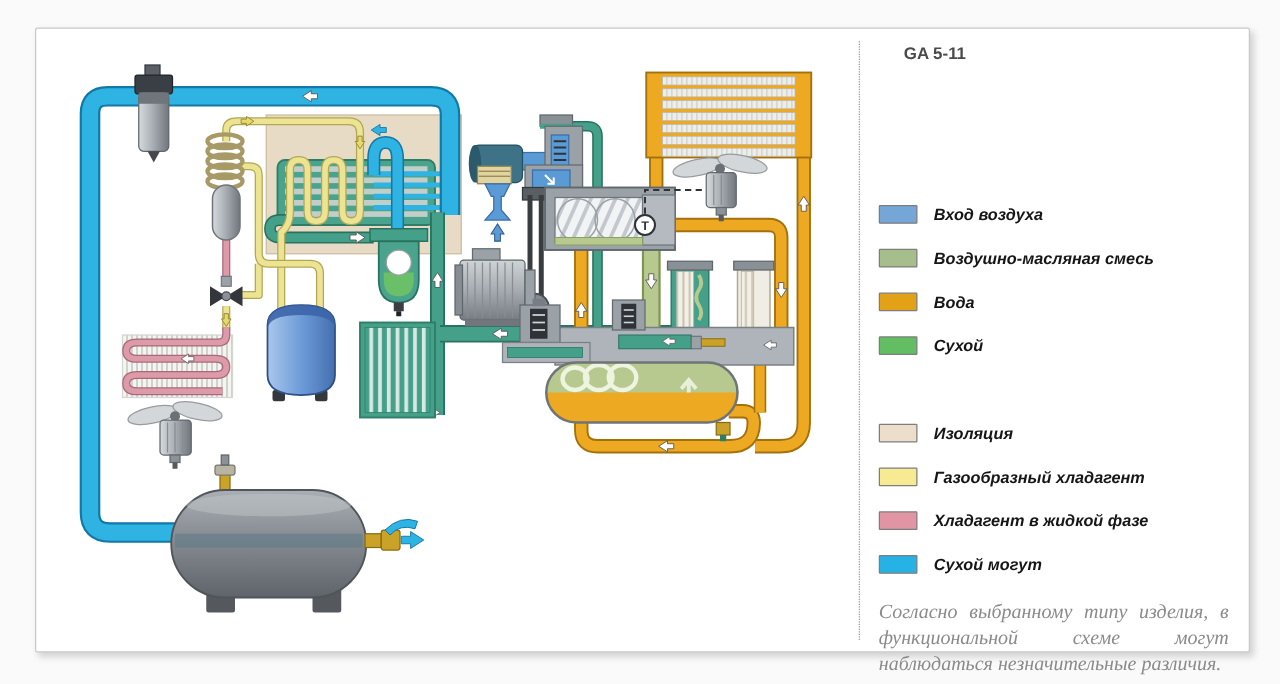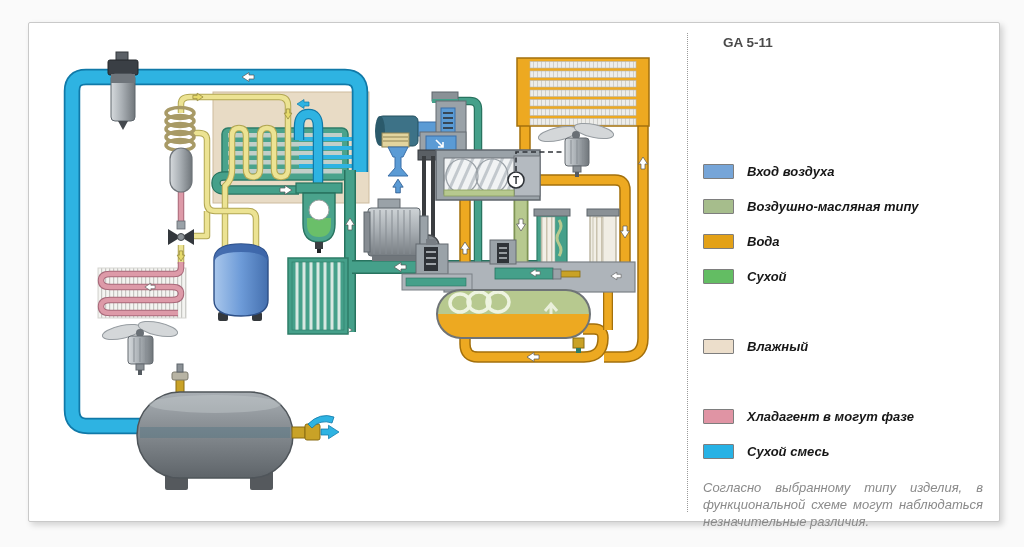--- a/index.html
+++ b/index.html
@@ -6,22 +6,22 @@
     font-family:"Liberation Sans","DejaVu Sans",sans-serif;}
   #stage{position:relative;width:1024px;height:547px;}
   #panel{position:absolute;left:28px;top:22px;width:970px;height:498px;background:#ffffff;
     border:1px solid #c9c9c9;border-radius:2px;box-shadow:3px 3px 6px rgba(0,0,0,.16);}
   #diagram-svg{position:absolute;left:0;top:0;width:1024px;height:547px;}
   #divider{position:absolute;left:687px;top:33px;height:479px;width:0;border-left:1px dotted #9a9a9a;}
   #title{position:absolute;left:703px;top:35px;font-size:13.5px;font-weight:bold;color:#4a4a4a;margin-left:20px;}
   .legend-row{position:absolute;left:703px;height:16px;display:flex;align-items:center;}
   .swatch{display:inline-block;width:29px;height:13px;border:1px solid #7e7e7e;border-radius:1px;margin-right:13px;flex:0 0 auto;}
   .legend-label{font-size:13px;font-weight:bold;font-style:italic;color:#161616;white-space:nowrap;text-align:center;}
-  #footnote{position:absolute;left:703px;top:479px;width:280px;font-size:13px;font-style:italic;
-    color:#8a8a8a;text-align:justify;line-height:1.32;}
+  #footnote{position:absolute;left:703px;top:479px;width:280px;font-size:16px;font-style:italic;
+    color:#8a8a8a;text-align:justify;line-height:1.32;font-family:Liberation Serif, serif;}
   
   .pipe{fill:none;stroke-linejoin:round;}
   .o-cyan{stroke:#1079a8}.p-cyan{stroke:#2eb3e2}
   .o-teal{stroke:#28735f}.p-teal{stroke:#45a08a}
   .o-orange{stroke:#a3700c}.p-orange{stroke:#eda921}
   .o-yellow{stroke:#b2a754}.p-yellow{stroke:#ece393}
   .o-pink{stroke:#a8697a}.p-pink{stroke:#dd9aa8}
   .o-olive{stroke:#7f9454}.p-olive{stroke:#b7c98f}
   .aw{fill:#ffffff;stroke:#555;stroke-width:.7}
   .metal-line{stroke:#878d93;stroke-width:1;}
@@ -389,37 +389,41 @@
 
   <div id="divider"></div>
   <div id="title">GA 5-11</div>
 
   <div class="legend-row" style="top:163px">
     <span class="swatch" style="background: rgb(118, 165, 216);"></span>
     <span class="legend-label">Вход воздуха</span>
   </div>
   <div class="legend-row" style="top:198px">
     <span class="swatch" style="background: rgb(166, 189, 140);"></span>
-    <span class="legend-label">Воздушно-масляная типу</span>
+    <span class="legend-label">Воздушно-масляная смесь</span>
   </div>
   <div class="legend-row" style="top:233px">
     <span class="swatch" style="background: rgb(227, 161, 23);"></span>
     <span class="legend-label">Вода</span>
   </div>
   <div class="legend-row" style="top:268px">
     <span class="swatch" style="background: rgb(99, 189, 99);"></span>
     <span class="legend-label">Сухой</span>
   </div>
   <div class="legend-row" style="top:338px">
     <span class="swatch" style="background: rgb(236, 222, 203);"></span>
-    <span class="legend-label">Влажный</span>
+    <span class="legend-label">Изоляция</span>
+  </div>
+  <div class="legend-row" style="top:373px">
+    <span class="swatch" style="background: rgb(247, 234, 146);"></span>
+    <span class="legend-label">Газообразный хладагент</span>
   </div>
   <div class="legend-row" style="top:408px">
     <span class="swatch" style="background: rgb(224, 148, 164);"></span>
-    <span class="legend-label">Хладагент в могут фазе</span>
+    <span class="legend-label">Хладагент в жидкой фазе</span>
   </div>
   <div class="legend-row" style="top:443px">
     <span class="swatch" style="background: rgb(39, 178, 229);"></span>
-    <span class="legend-label">Сухой смесь</span>
+    <span class="legend-label">Сухой могут</span>
   </div>
 
   <div id="footnote">Согласно выбранному типу изделия, в функциональной схеме могут наблюдаться незначительные различия.</div>
 </div>
 
 </body></html>

